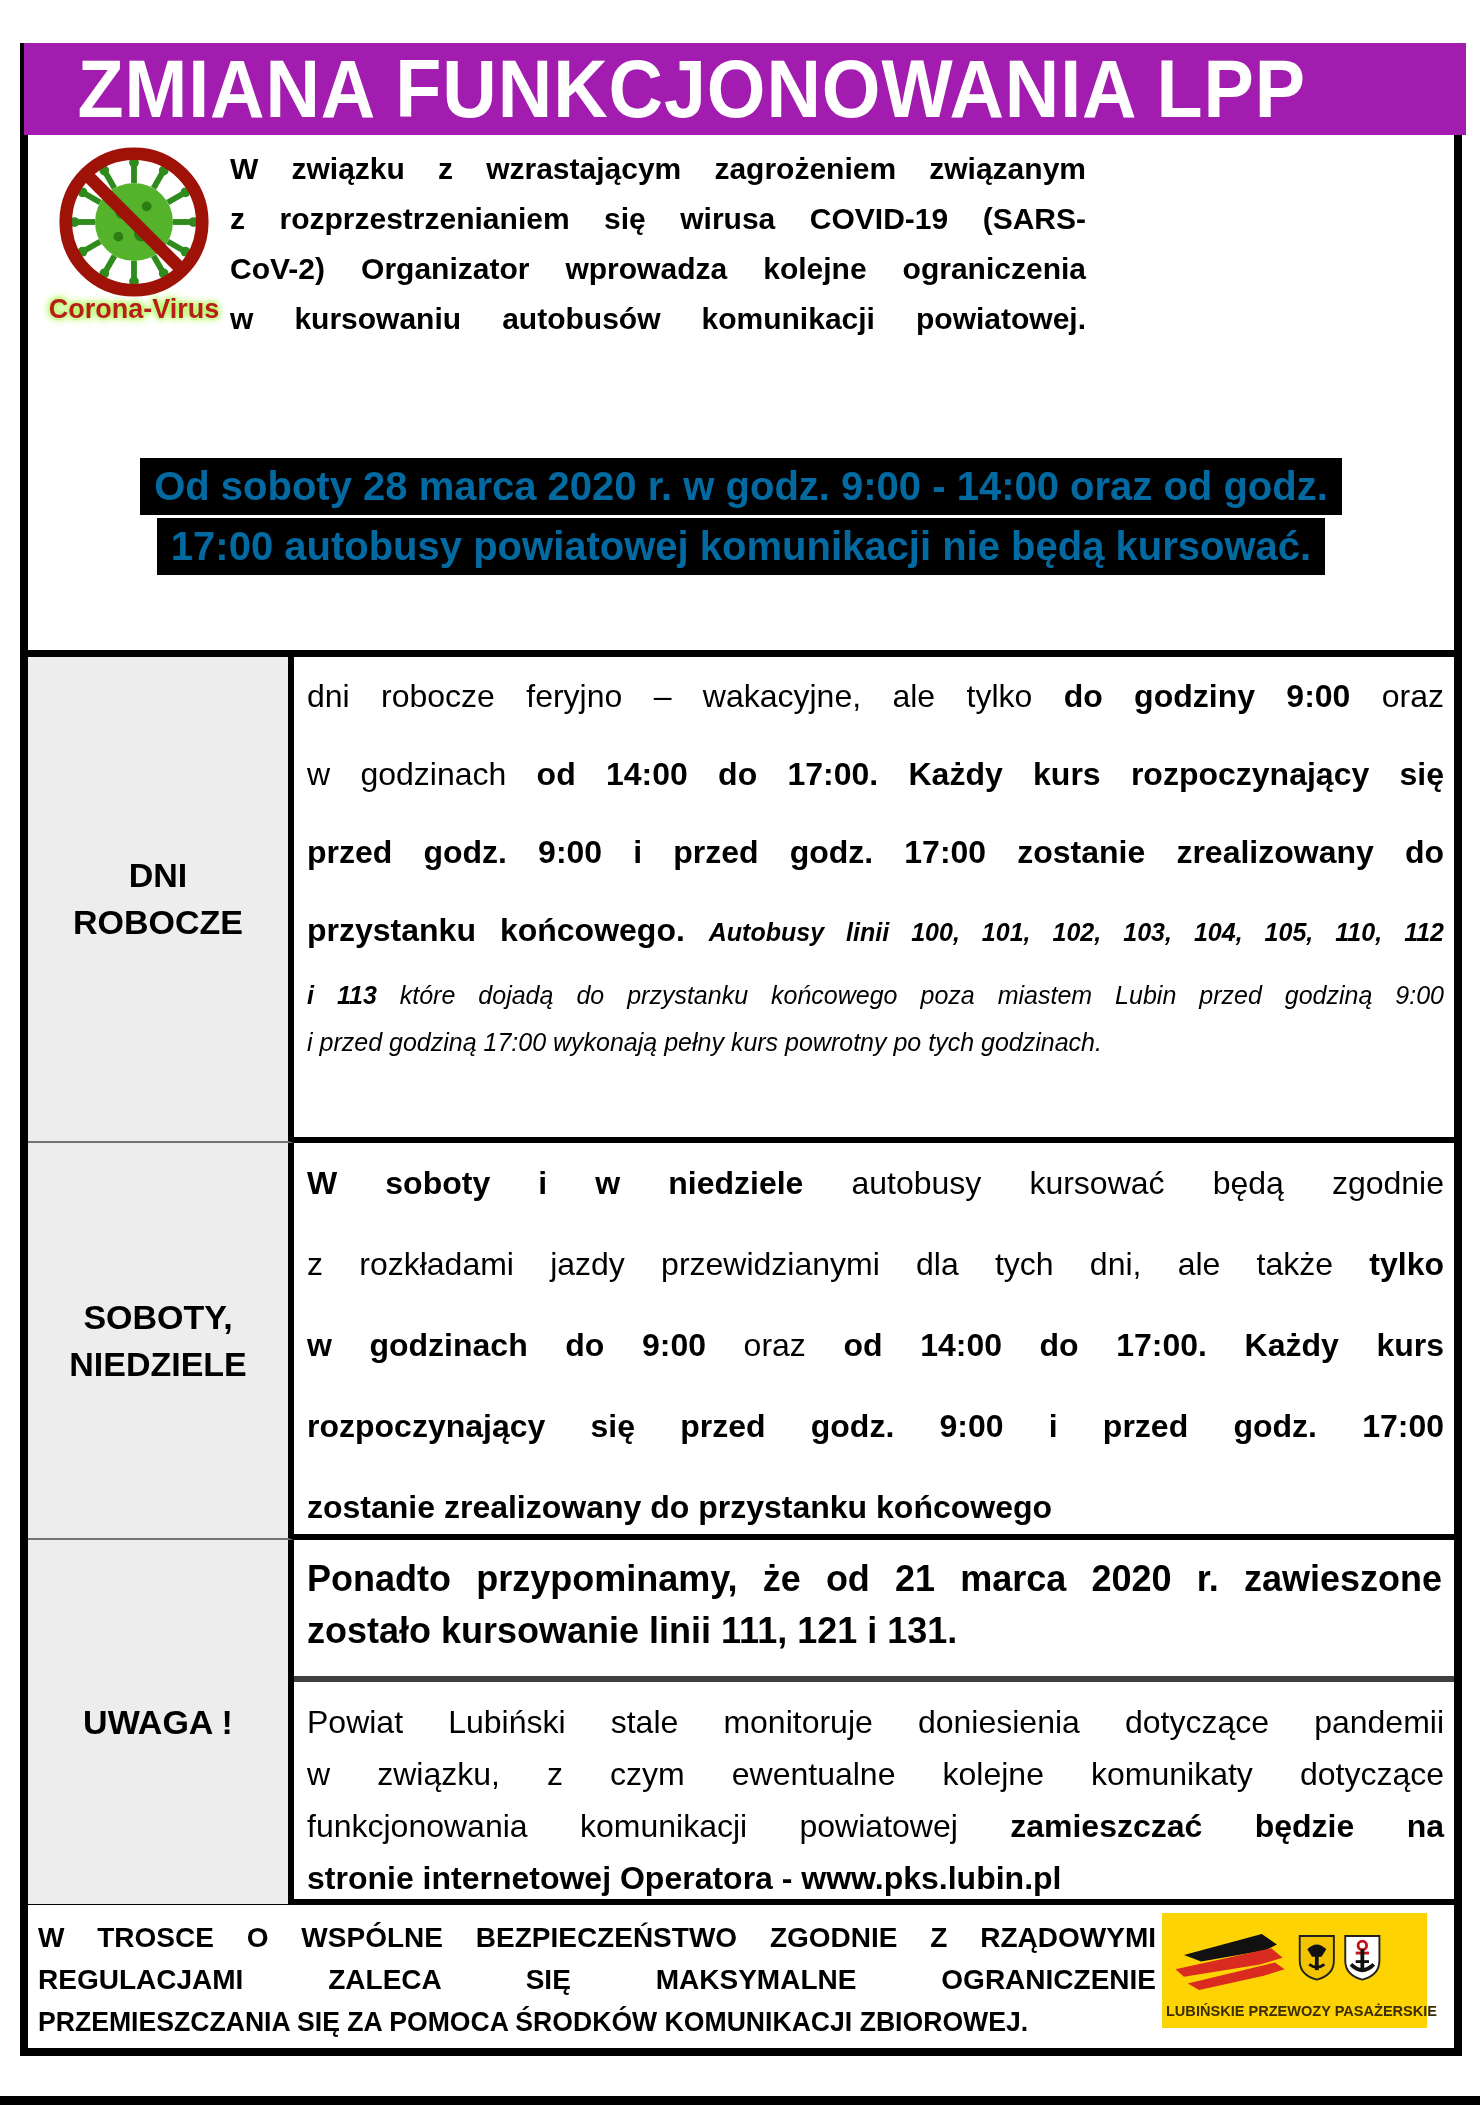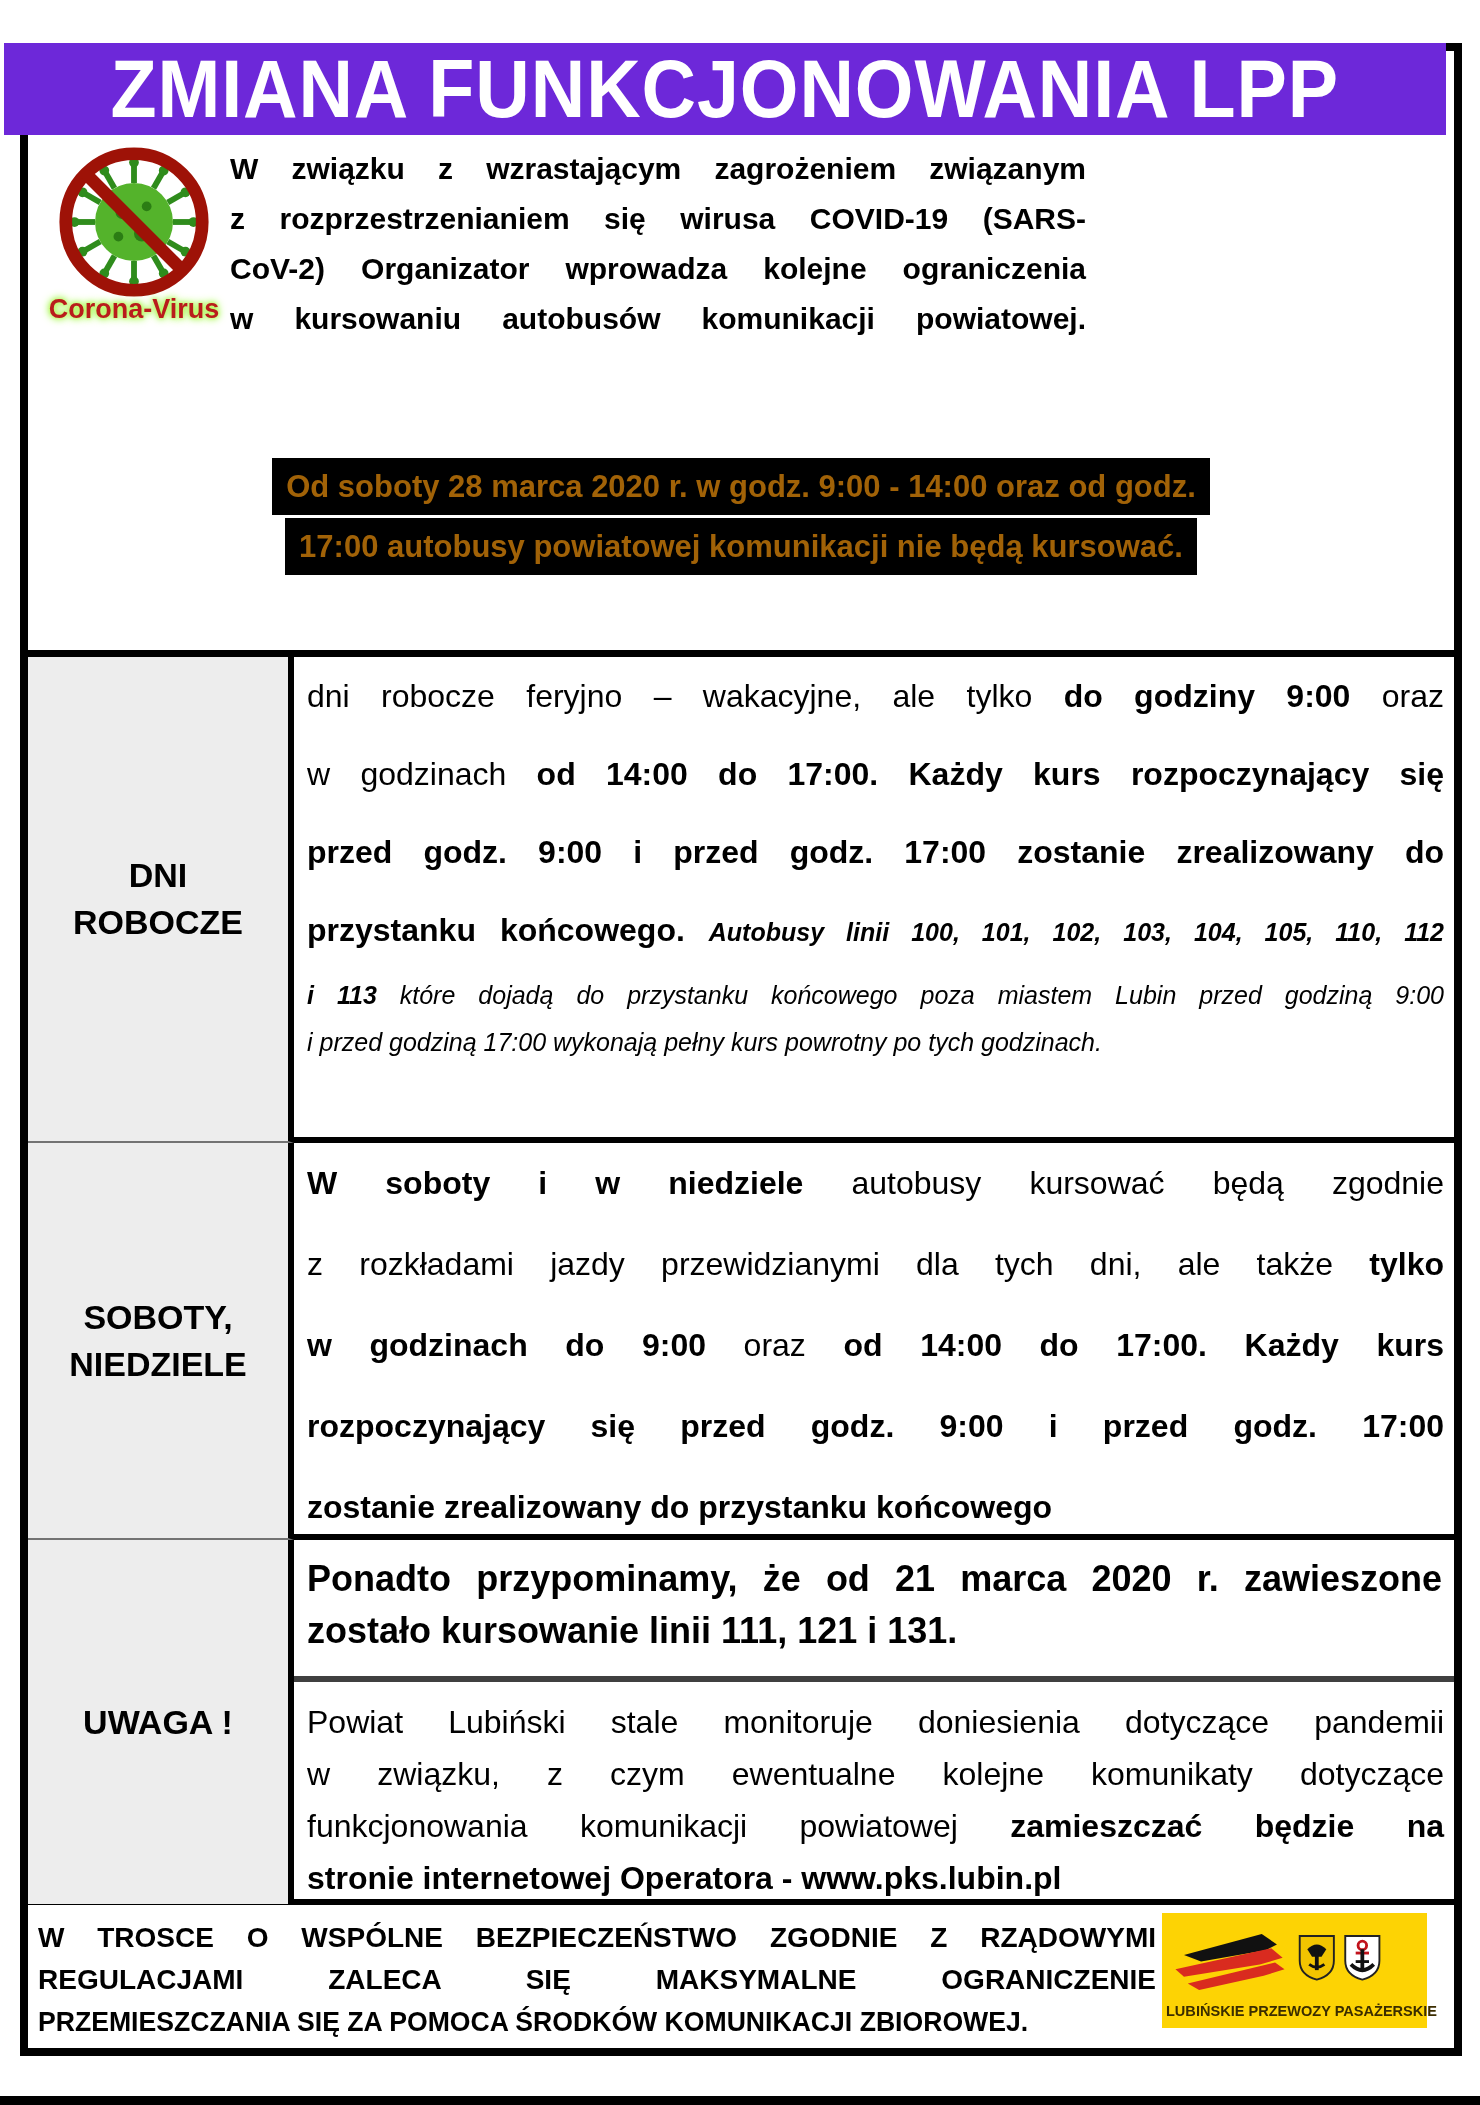--- a/index.html
+++ b/index.html
@@ -3,36 +3,36 @@
 <meta charset="utf-8">
 <style>
   html,body{margin:0;padding:0;}
   body{
     width:1480px;height:2105px;position:relative;background:#fff;
     font-family:"Liberation Sans",sans-serif;color:#000;overflow:hidden;
   }
   .poster-border{position:absolute;left:20px;top:43px;width:1442px;height:2013px;
     border:8px solid #000;box-sizing:border-box;background:#fff;}
   
-  .header-bar{position:absolute;left:4px;top:43px;width:1442px;height:92px;background:#6d28d9;
-    display:flex;align-items:center;justify-content:center;}
+  .header-bar{position:absolute;left:24px;top:43px;width:1442px;height:92px;background:#a21caf;
+    display:flex;align-items:center;justify-content:flex-start;}
   .header-title{color:#fff;font-weight:700;font-size:82px;letter-spacing:1px;
     transform:scaleX(0.92);white-space:nowrap;}
   
   .virus-wrap{position:absolute;left:56px;top:144px;width:156px;height:152px;}
   .corona-label{position:absolute;left:28px;top:294px;width:212px;text-align:center;
     font-size:27px;font-weight:700;color:#b91c1c;
     text-shadow:0 0 3px #c9ff6d,0 0 6px #9bf53a,0 0 10px #9bf53a;}
   .intro-text{position:absolute;left:230px;top:144px;width:856px;font-size:30px;}
   .intro-text .tl{line-height:50px;}
   
   .banner{position:absolute;left:28px;top:458px;width:1426px;text-align:center;}
   .banner-line{margin-bottom:3px;}
-  .banner-line span{display:inline-block;background:#000;color:#a16207;font-weight:700;
-    font-size:31px;line-height:55px;padding:1px 14px;white-space:nowrap;}
+  .banner-line span{display:inline-block;background:#000;color:#0369a1;font-weight:700;
+    font-size:40px;line-height:55px;padding:1px 14px;white-space:nowrap;}
   
   .sched-table{position:absolute;left:20px;top:650px;width:1442px;height:1255px;
     box-sizing:border-box;border:8px solid #000;border-top-width:7px;border-bottom-width:6px;
     display:grid;grid-template-columns:266px 1fr;grid-template-rows:486px 397px 1fr;}
   .lbl{background:#ededed;border-right:6px solid #000;border-bottom:2px solid #737373;
     display:flex;flex-direction:column;align-items:center;justify-content:center;
     font-weight:700;font-size:34px;line-height:47px;text-align:center;}
   .lbl.lbl-last{border-bottom:none;}
   .txt{border-bottom:6px solid #000;padding:0 10px 0 13px;font-size:32px;background:#fff;}
   .cell-r1 .tl{line-height:78px;}

